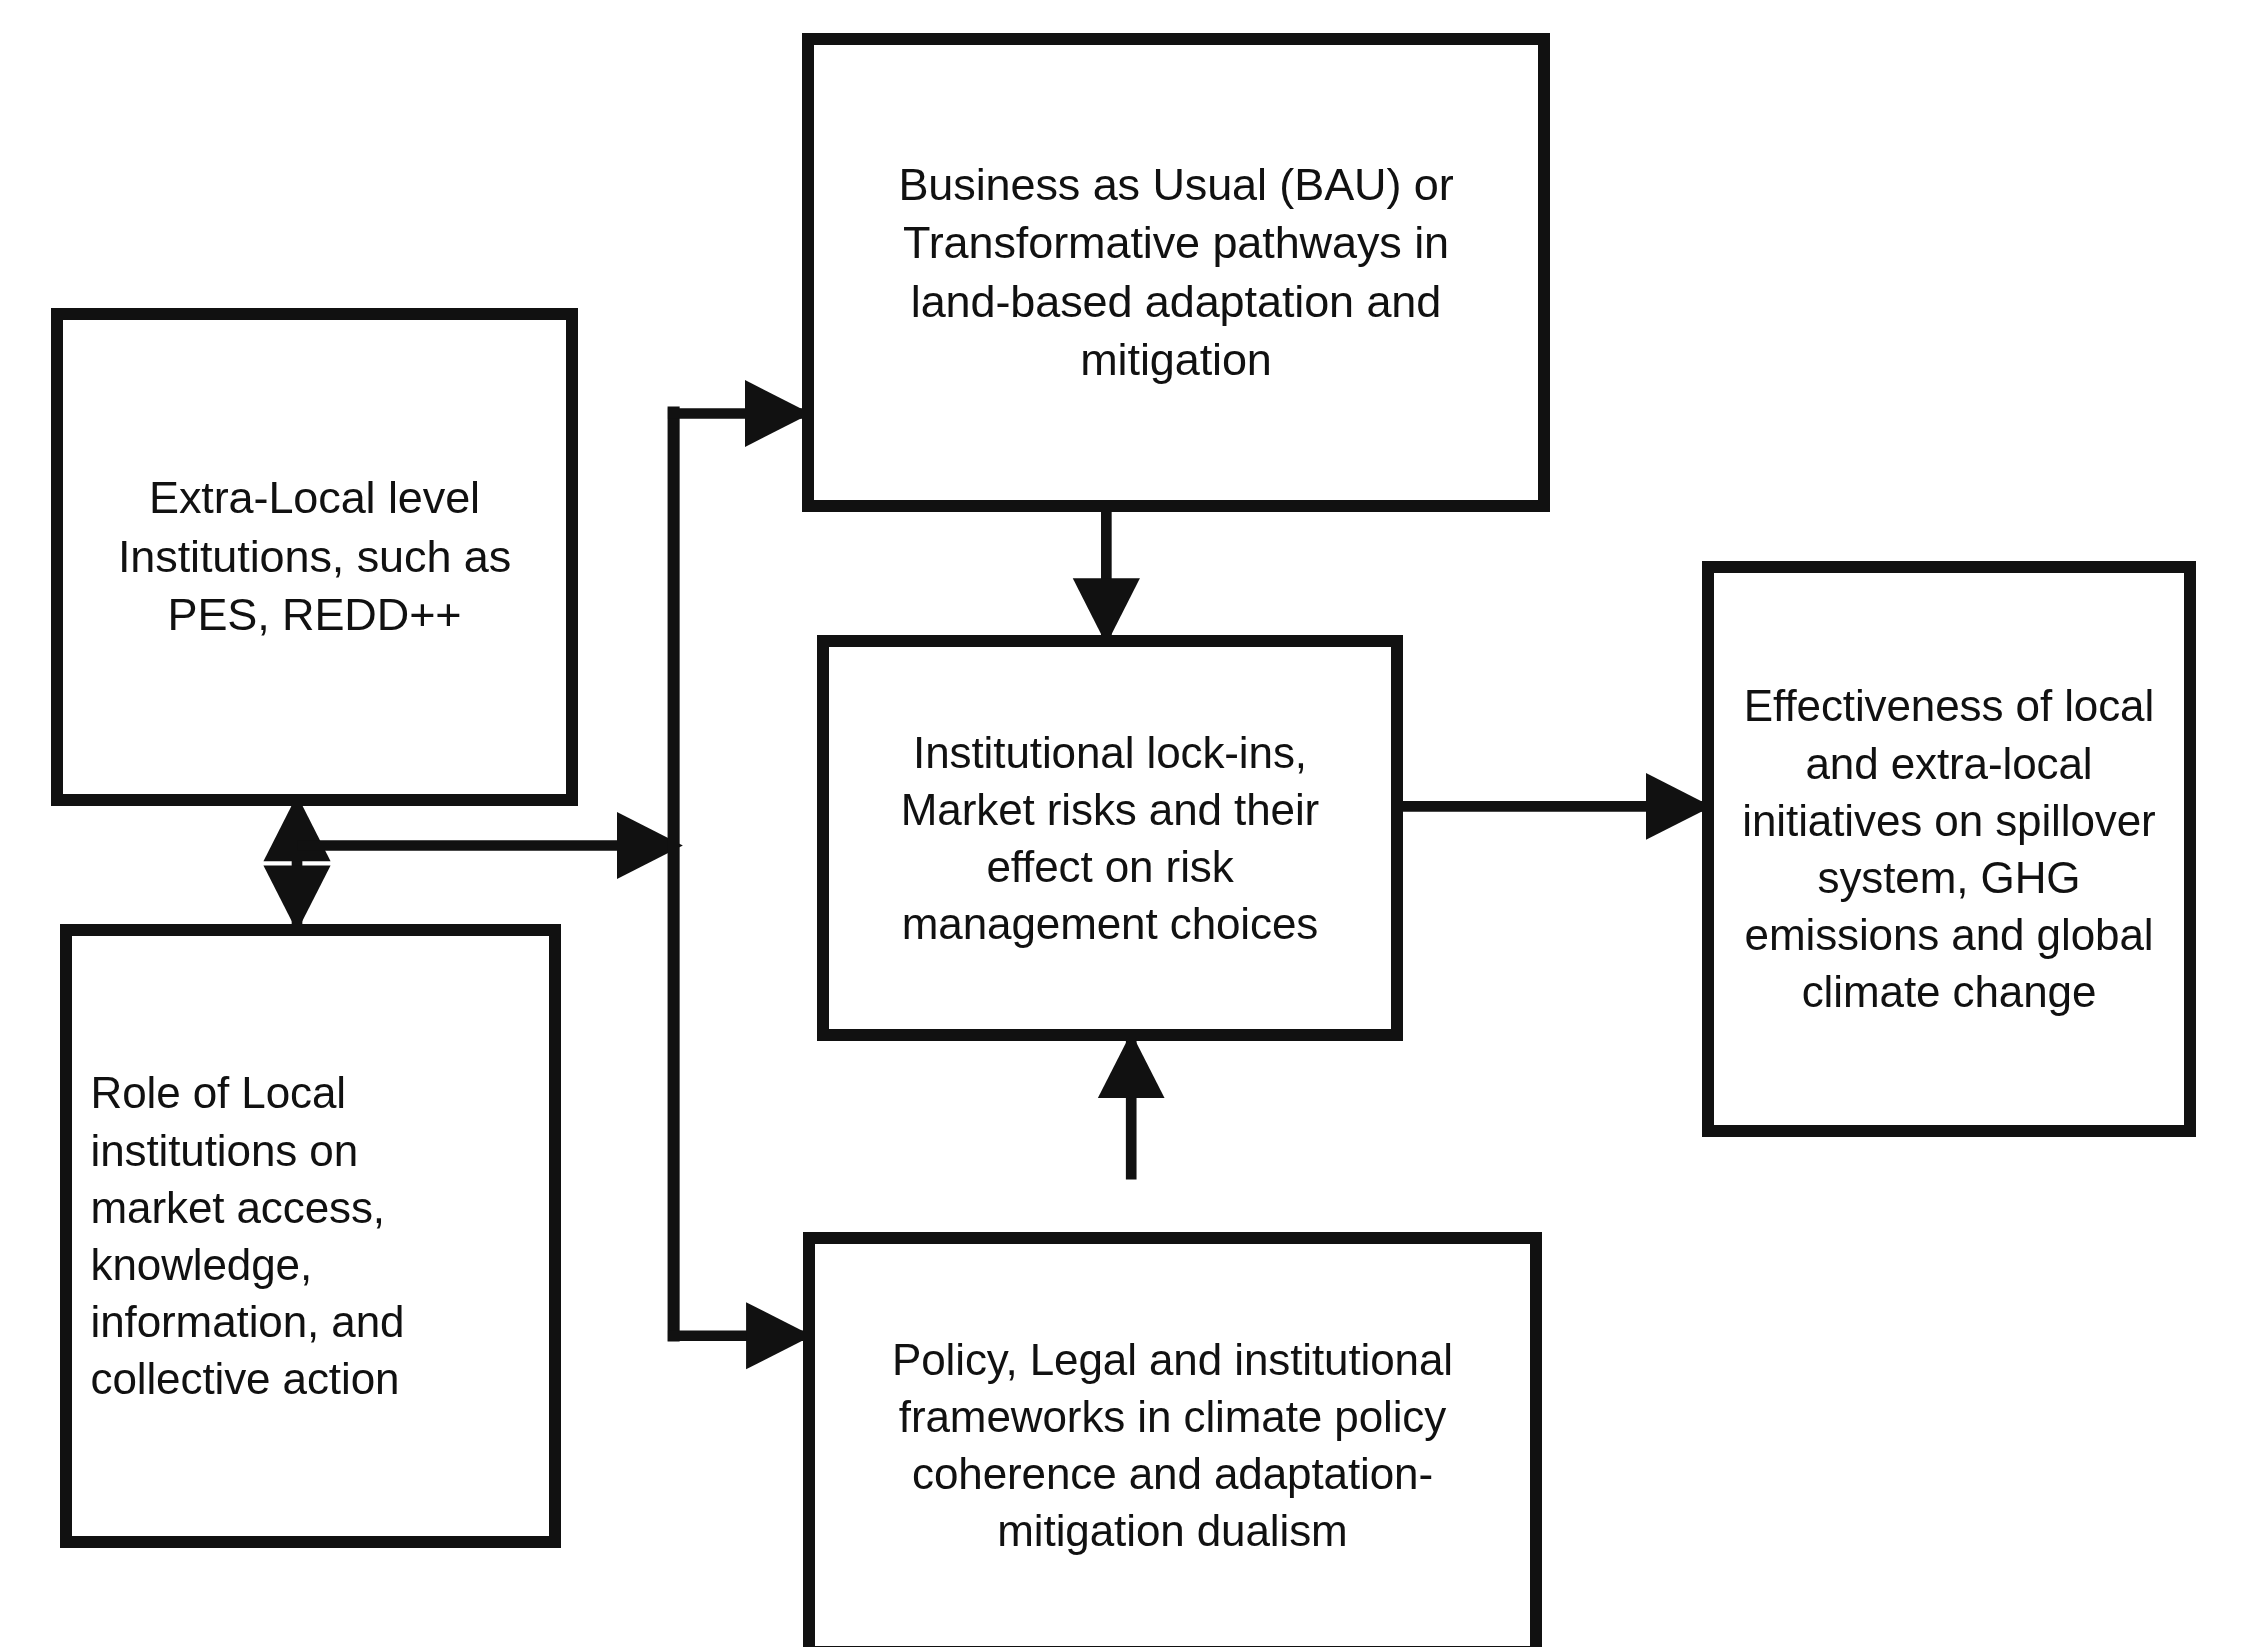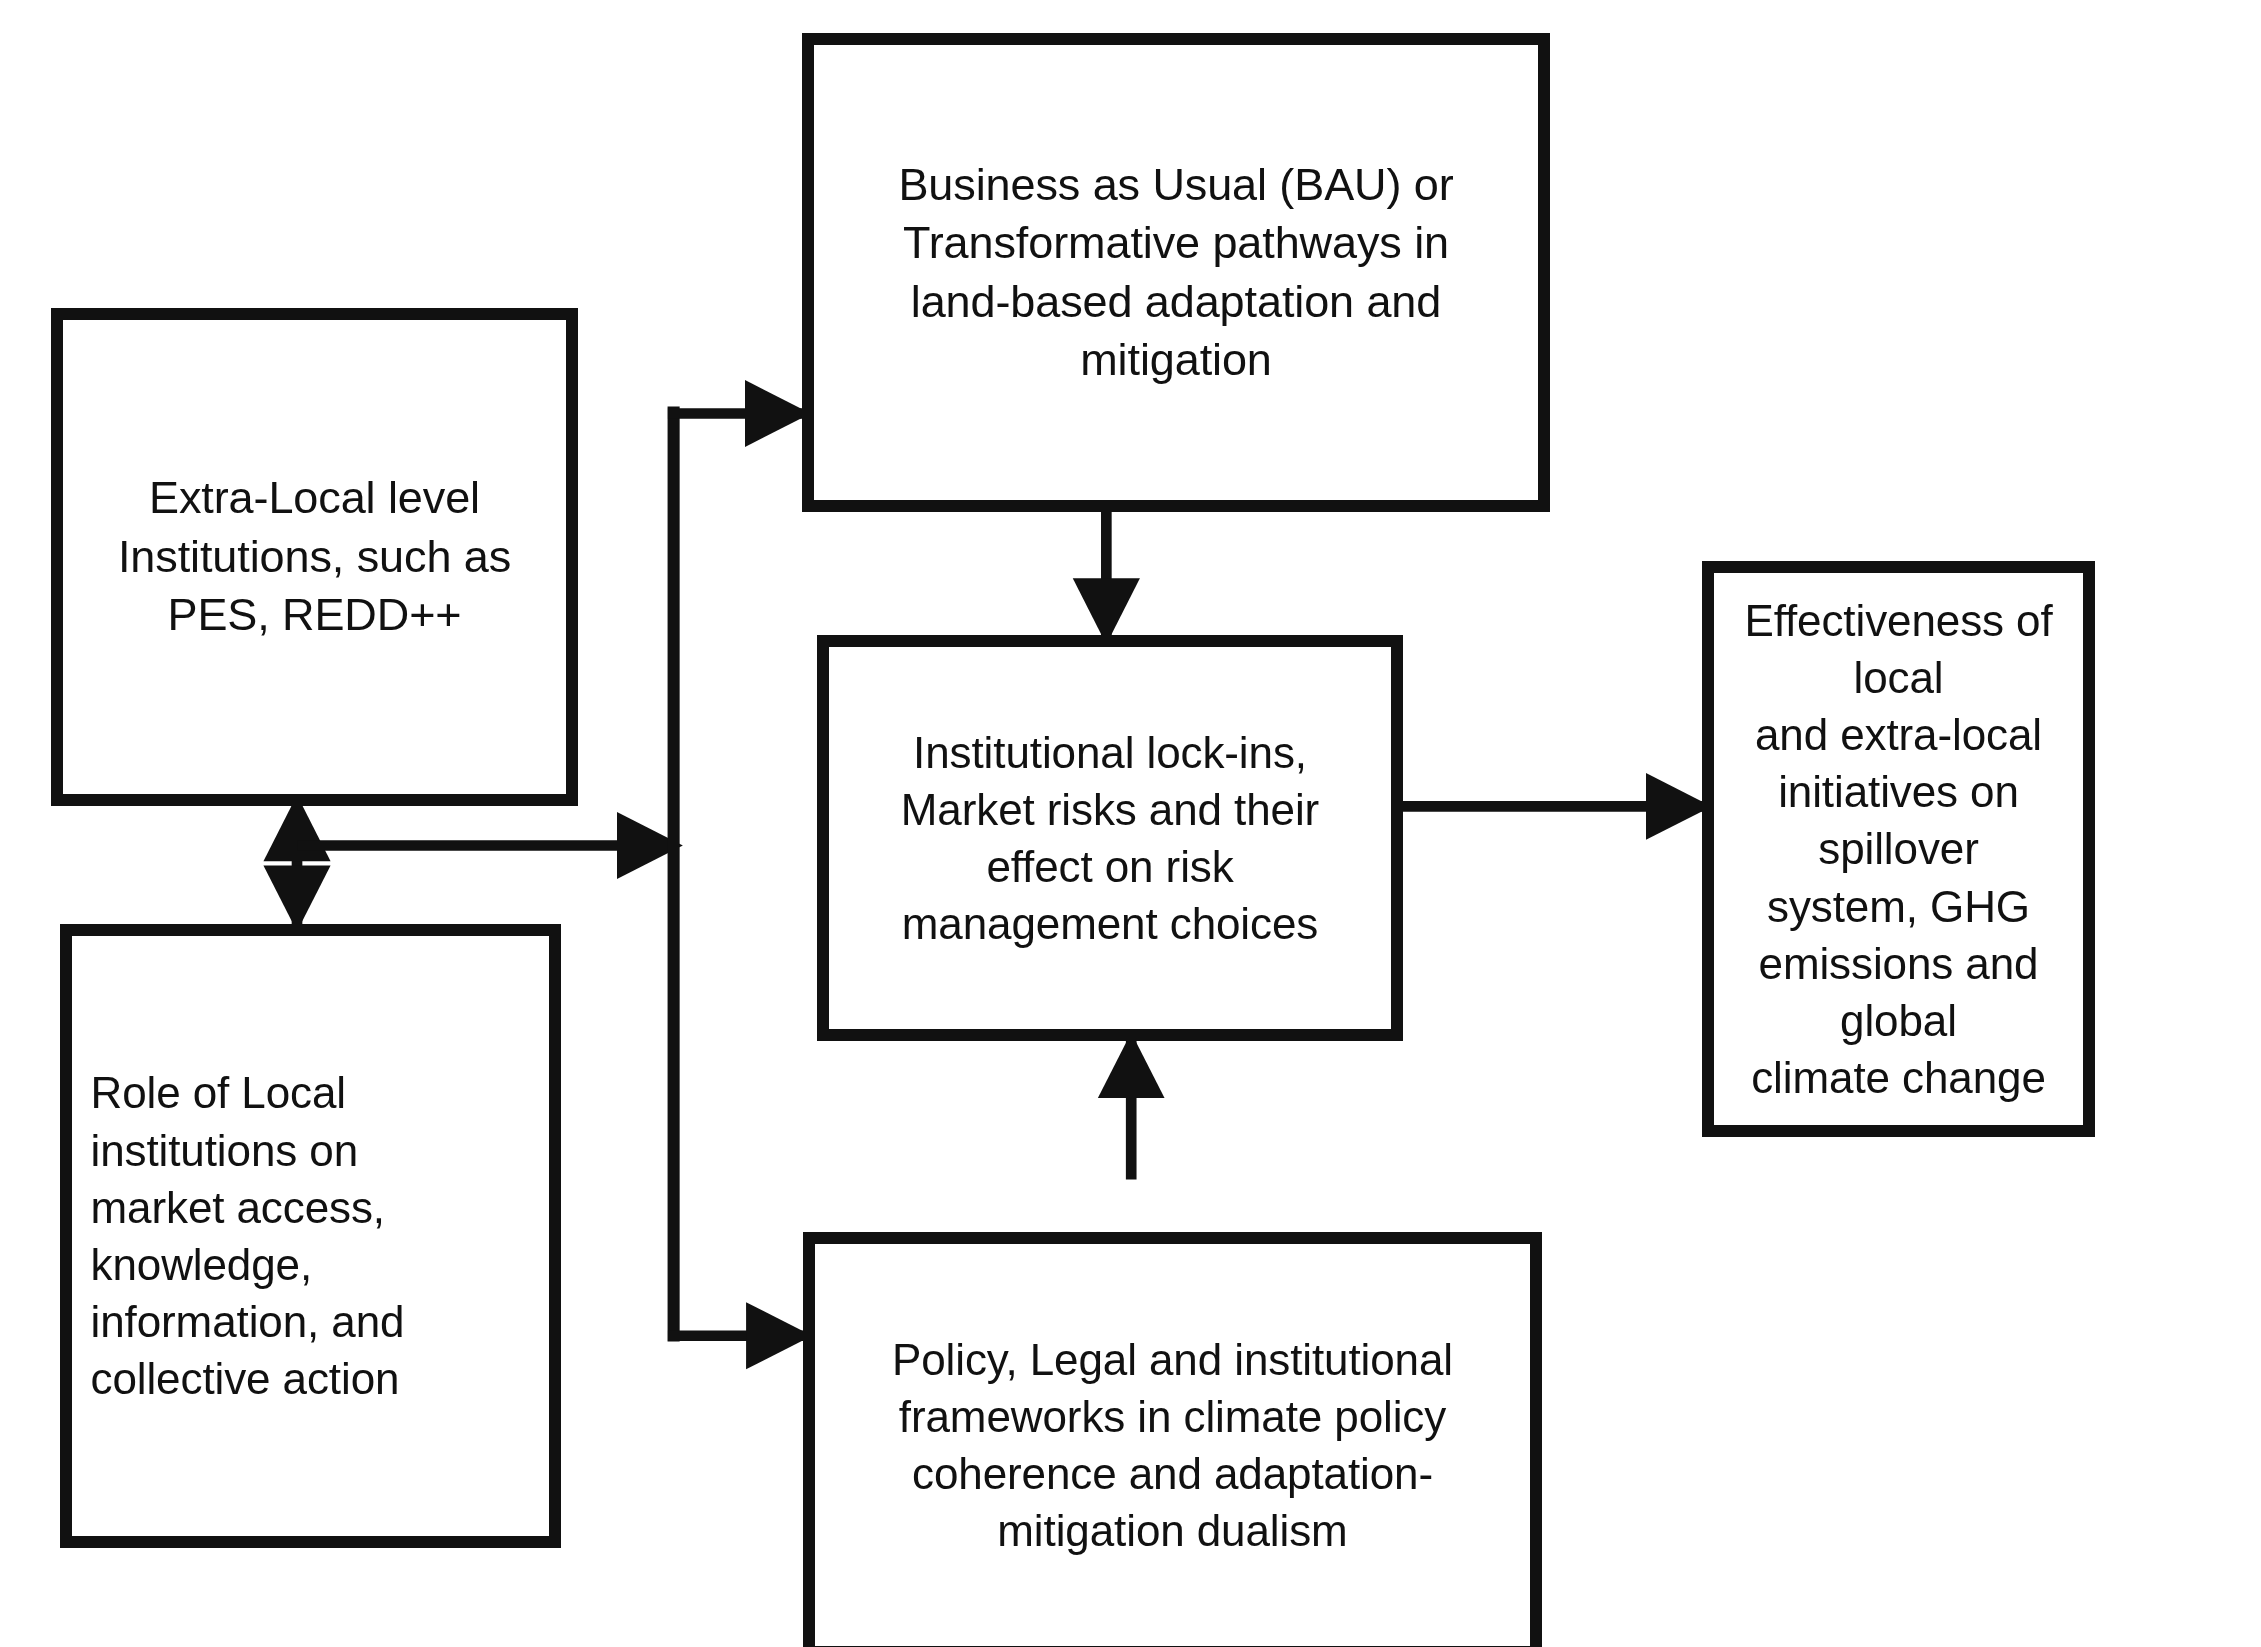--- a/index.html
+++ b/index.html
@@ -39,21 +39,21 @@
     letter-spacing:-0.1px;
   }
   .node.left-align .txt{ text-align:left; }
 
   
   #node-extra-local{ left:34px;  top:308px;  width:527px;  height:498px;margin-left:17px; }
   #node-role-local { left:60px;  top:924px; width:501px;  height:624px; }
   #node-bau        { left:802px;top:33px;   width:748px; height:479px; }
   #node-lockins    { left:817px;top:635px;  width:586px;  height:406px; }
   #node-policy     { left:803px;top:1232px; width:739px; height:426px; }
-  #node-effect     { left:1702px;top:561px;  width:393px;  height:576px; }
+  #node-effect     { left:1702px;top:561px;  width:494px;  height:576px; }
 
   #node-extra-local .txt{ font-size:45px; }
   #node-role-local  .txt{ font-size:44px; }
   #node-bau         .txt{ font-size:45px; }
   #node-lockins     .txt{ font-size:44px; }
   #node-policy      .txt{ font-size:44px; }
   #node-effect      .txt{ font-size:44px; }
 </style>
 </head>
 <body>

